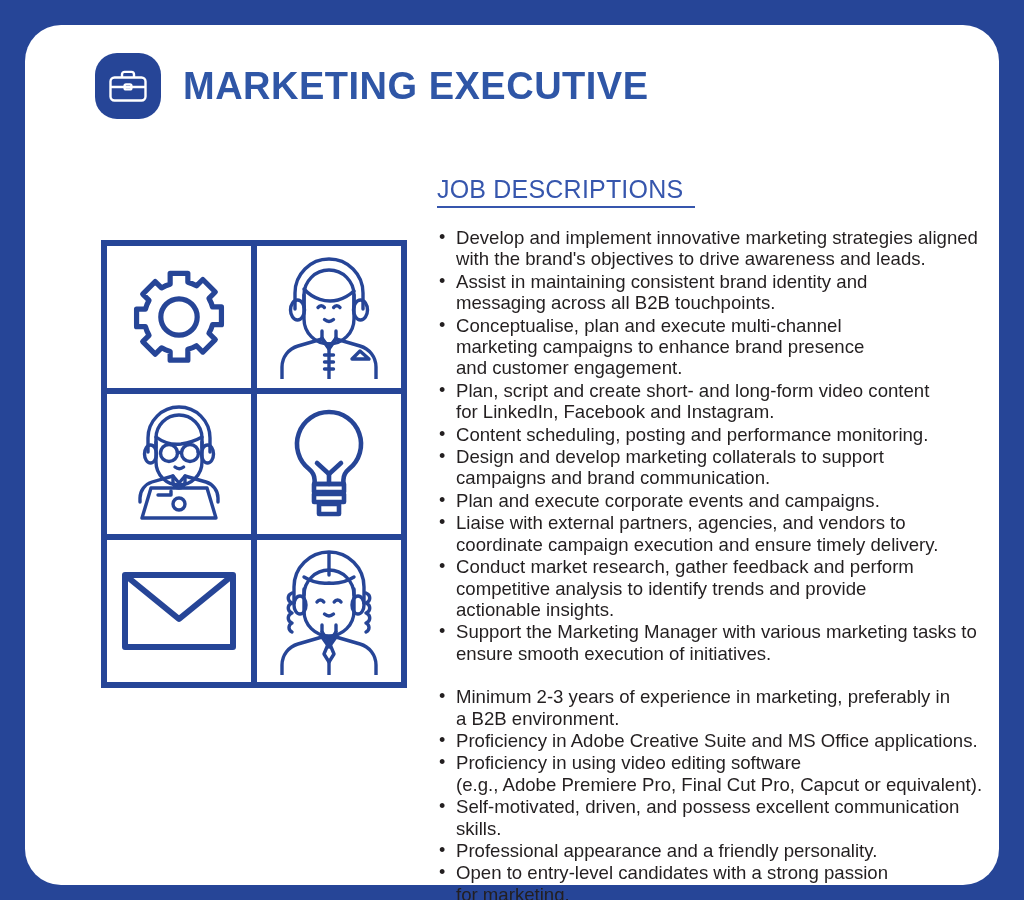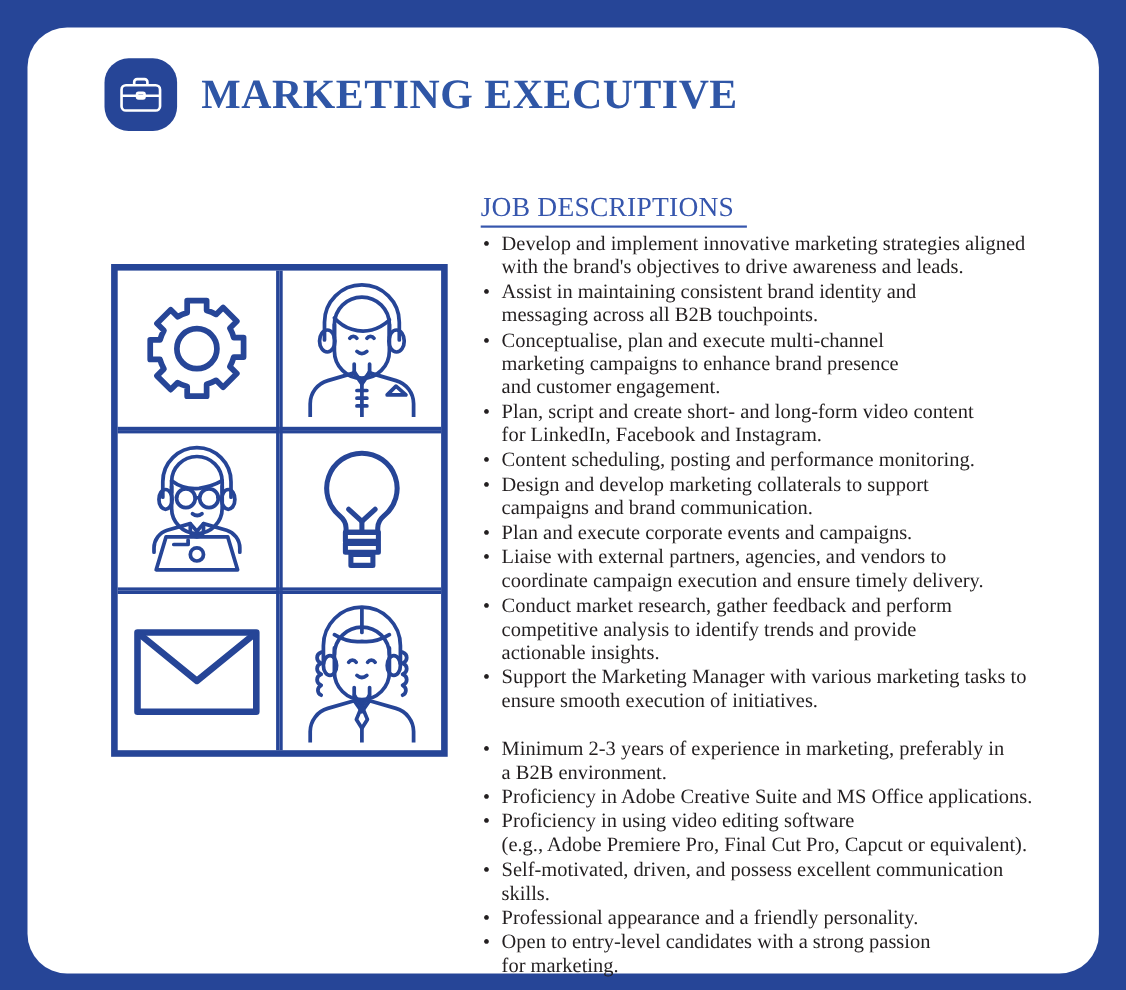--- a/index.html
+++ b/index.html
@@ -6,21 +6,20 @@
   * { margin:0; padding:0; box-sizing:border-box; }
   html,body {
     width:1024px; height:900px;
     font-family:"Liberation Sans", sans-serif;
     overflow:hidden;
   }
   #poster {
     position:relative;
     width:1024px; height:900px;
     background:#264597;
-    font-family:Liberation Serif, serif;
   }
   #card {
     position:absolute;
     left:25px; top:25px;
     width:974px; height:860px;
     background:#ffffff;
     border-radius:36px;
   }
 
   
@@ -75,21 +74,21 @@
   }
   .section + .section { margin-top:22px; }
   .section-heading {
     font-size:25px;
     color:#3656ad;
     letter-spacing:0.2px;
     display:inline-block;
     border-bottom:2.5px solid #3656ad;
     padding-bottom:2px;
     padding-right:12px;
-    margin-bottom:3px;
+    margin-bottom:18px;
   }
   ul.bullets { list-style:none; }
   ul.bullets li {
     position:relative;
     padding-left:19px;
     font-size:18.6px;
     line-height:21.4px;
     color:#231f20;
     margin-top:1px;
     white-space:pre-line;

